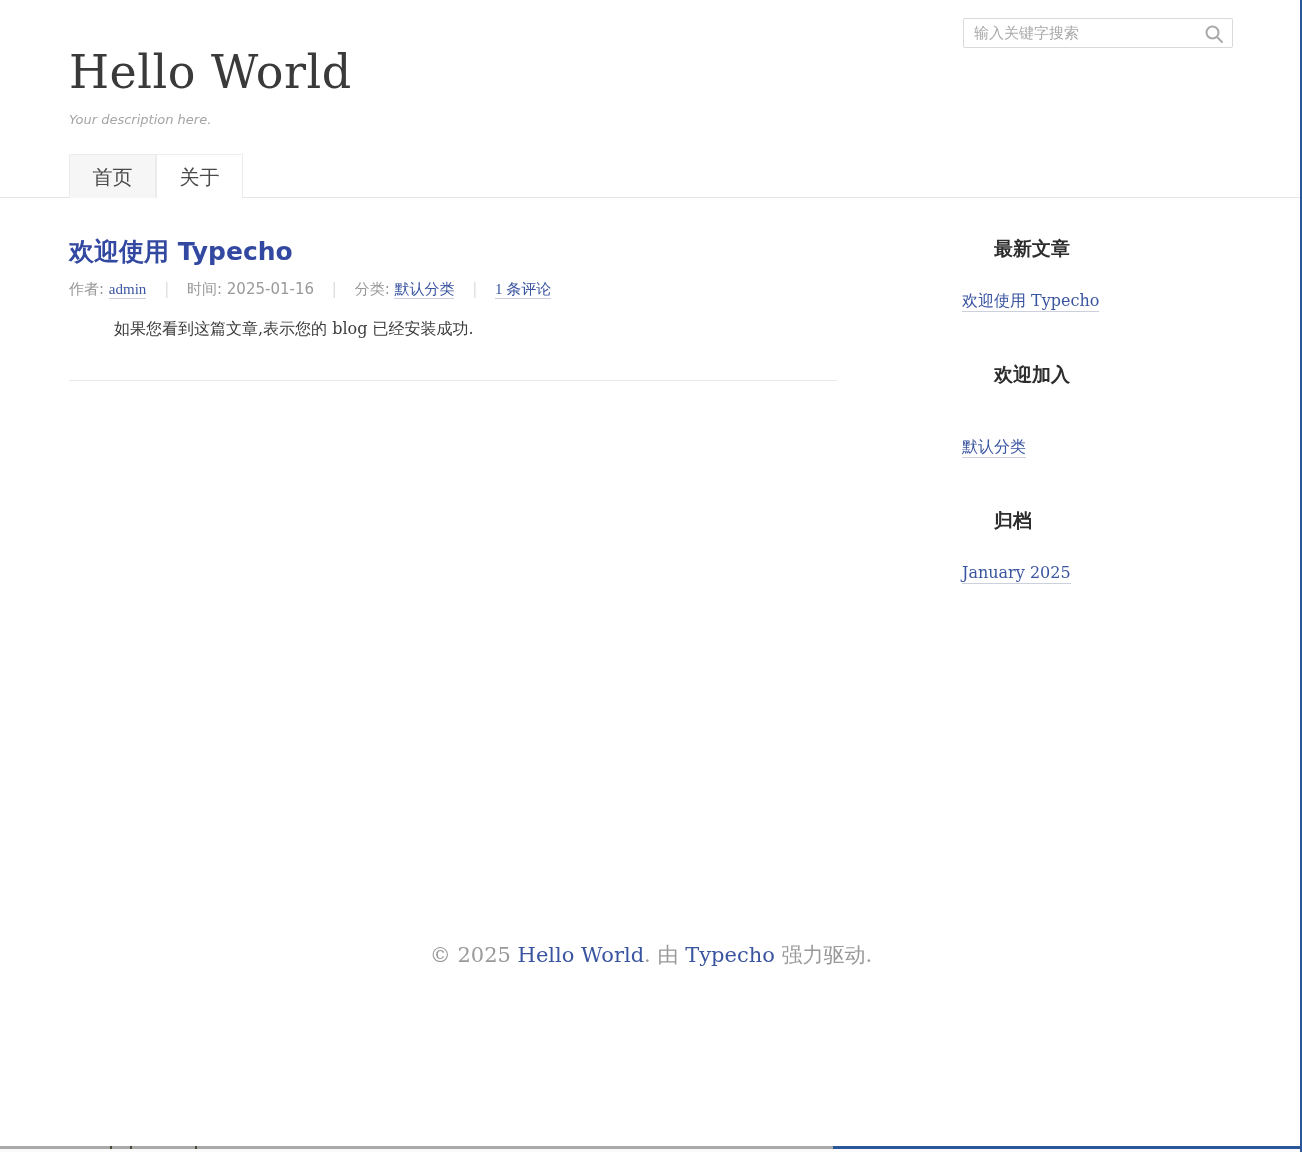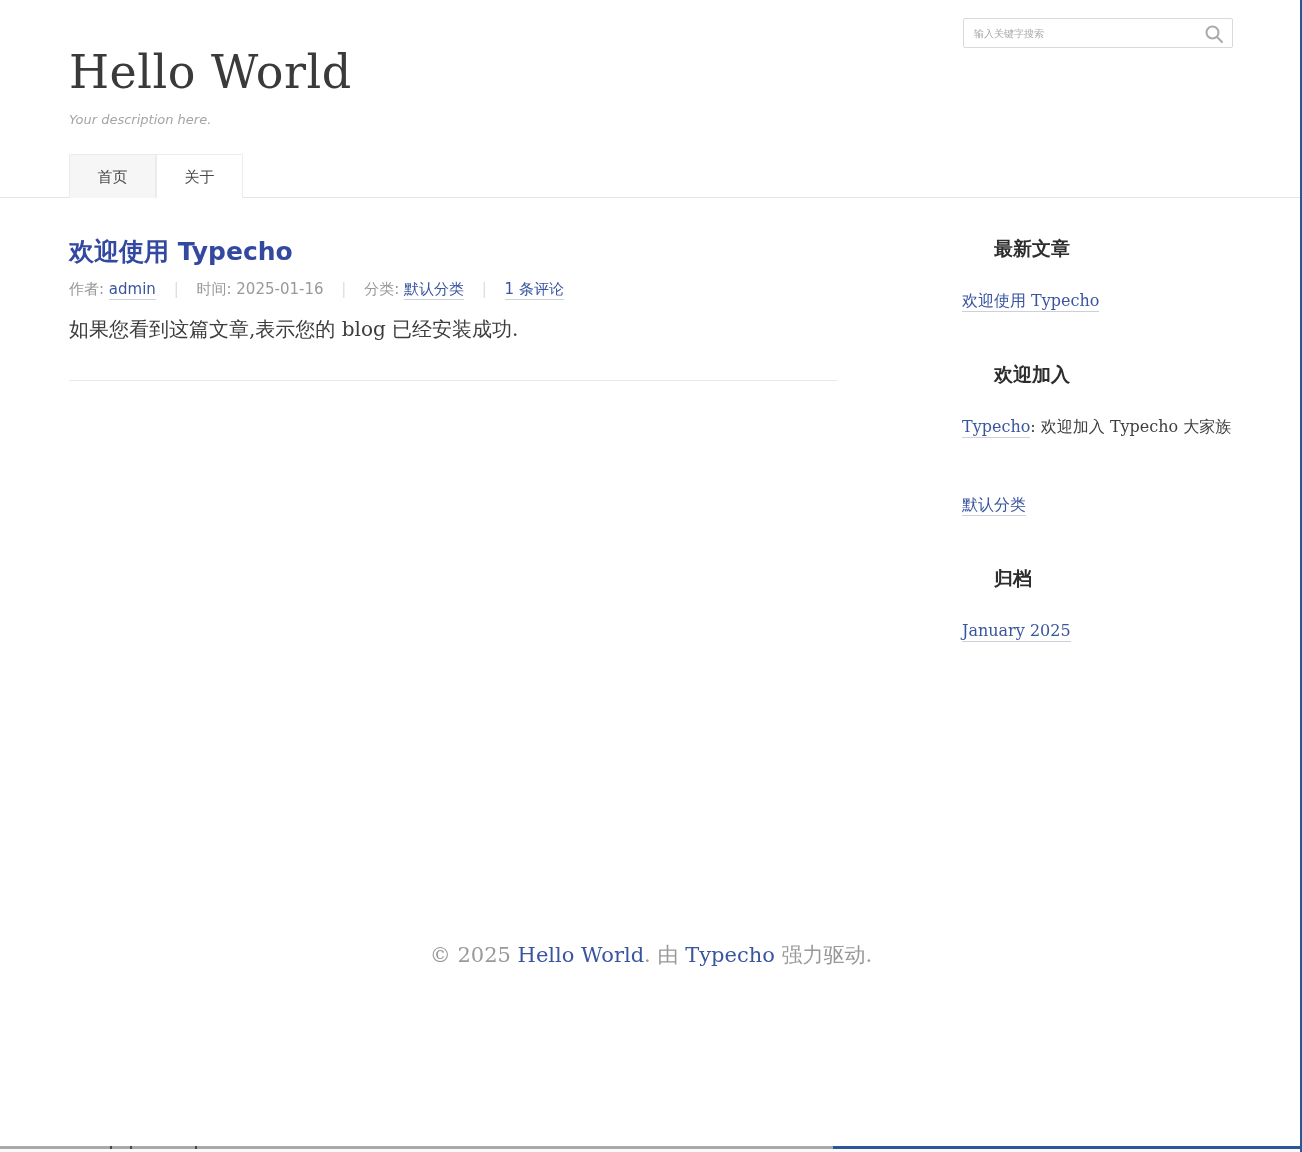--- a/index.html
+++ b/index.html
@@ -31,43 +31,43 @@
   .site-title a{color:#3a3a3a;}
   .site-desc{
     margin-top:12px;font-size:13px;line-height:22px;font-style:italic;color:#a5a5a5;
   }
   .searchbox{
     position:absolute;top:18px;right:0;width:270px;height:30px;
     border:1px solid #d9d9d9;background:#fff;border-radius:2px;
   }
   .searchbox input{
     width:100%;height:100%;border:0;outline:none;padding:0 36px 0 10px;
-    font-size:10px;color:#555;background:transparent;font-family:Liberation Serif, serif;
+    font-size:15px;color:#555;background:transparent;font-family:Liberation Serif, serif;
   }
   .searchbox input::placeholder{color:#a9a9a9;opacity:1;}
   .search-icon{
     position:absolute;right:8px;top:5px;width:20px;height:20px;cursor:pointer;
   }
   .nav{margin-top:22px;display:flex;}
   .nav-tab{
     width:87px;height:44px;line-height:44px;text-align:center;
-    font-size:15px;color:#4a4a4a;display:block;position:relative;top:1px;
+    font-size:20px;color:#4a4a4a;display:block;position:relative;top:1px;
     border:1px solid #ececec;border-bottom:none;background:#fff;
   }
   .nav-tab.active{background:#f6f6f6;}
 
   
   .main{padding-top:38px;min-height:745px;display:flex;}
   .content-col{width:768px;}
   .post-title{font-size:25px;line-height:32px;font-weight:bold;}
   .post-title a{color:var(--title-blue);}
   .post-meta{margin-top:10px;font-size:15px;line-height:22px;color:var(--meta-gray);}
   .post-meta .sep{color:#dddddd;margin:0 13px;}
-  .post-meta a{color:var(--link-blue);}
-  .post-body{margin-top:16px;font-size:20px;line-height:26px;color:#3d3d3d;}
+  .post-meta a{color:var(--link-blue);font-family:Liberation Serif, serif;}
+  .post-body{margin-top:16px;font-size:16px;line-height:26px;color:#3d3d3d;margin-left:45px;}
   .post-divider{border:0;border-top:1px solid #e9e9e9;margin-top:38px;height:0;}
 
   
   .sidebar-col{width:271px;margin-left:auto;}
   .widget{margin-bottom:44px;}
   .widget-title{
     font-size:19px;line-height:24px;font-weight:bold;color:var(--heading-dark);
     margin-bottom:24px;
     margin-left:32px;
   }
@@ -149,25 +149,20 @@
       <h3 class="widget-title sans">最新文章</h3>
       <ul>
         <li>
           <a href="#" class="u">欢迎使用 Typecho</a>
         </li>
       </ul>
     </section>
 
     <section class="widget">
       <h3 class="widget-title sans">欢迎加入</h3>
-      <ul>
-        <li>
-          <a href="#" class="u">Typecho</a><span class="comment-text">: 欢迎加入 Typecho 大家族</span>
-        </li>
-      </ul>
     </section>
 
     <section class="widget">
       <ul>
         <li>
           <a href="#" class="u">默认分类</a>
         </li>
       </ul>
     </section>
 

